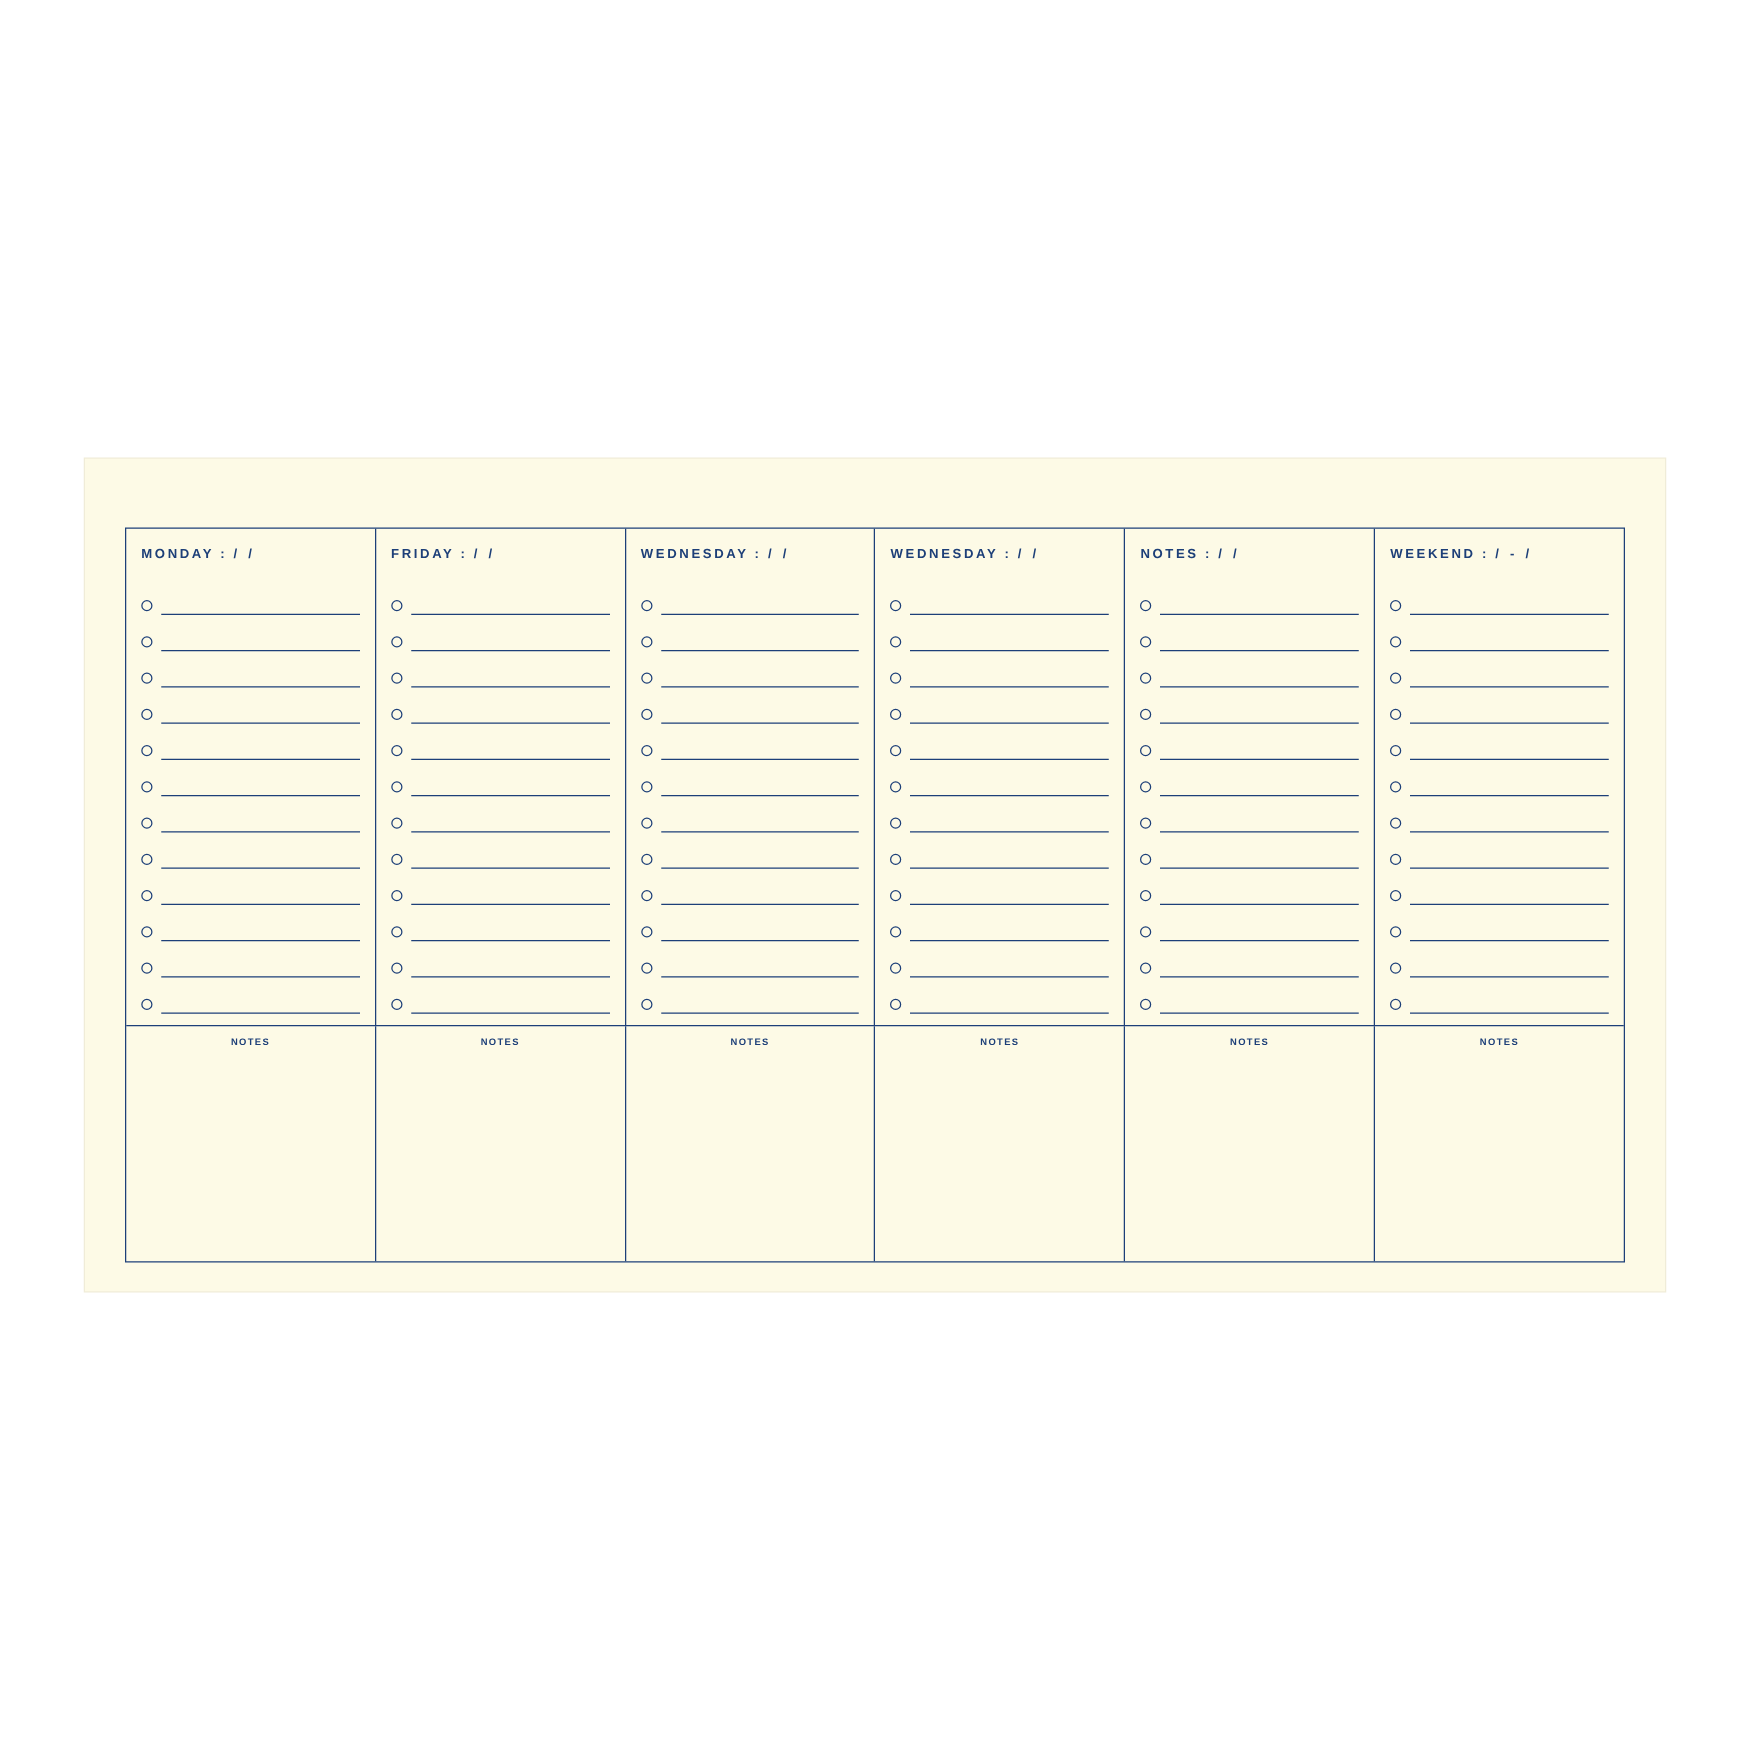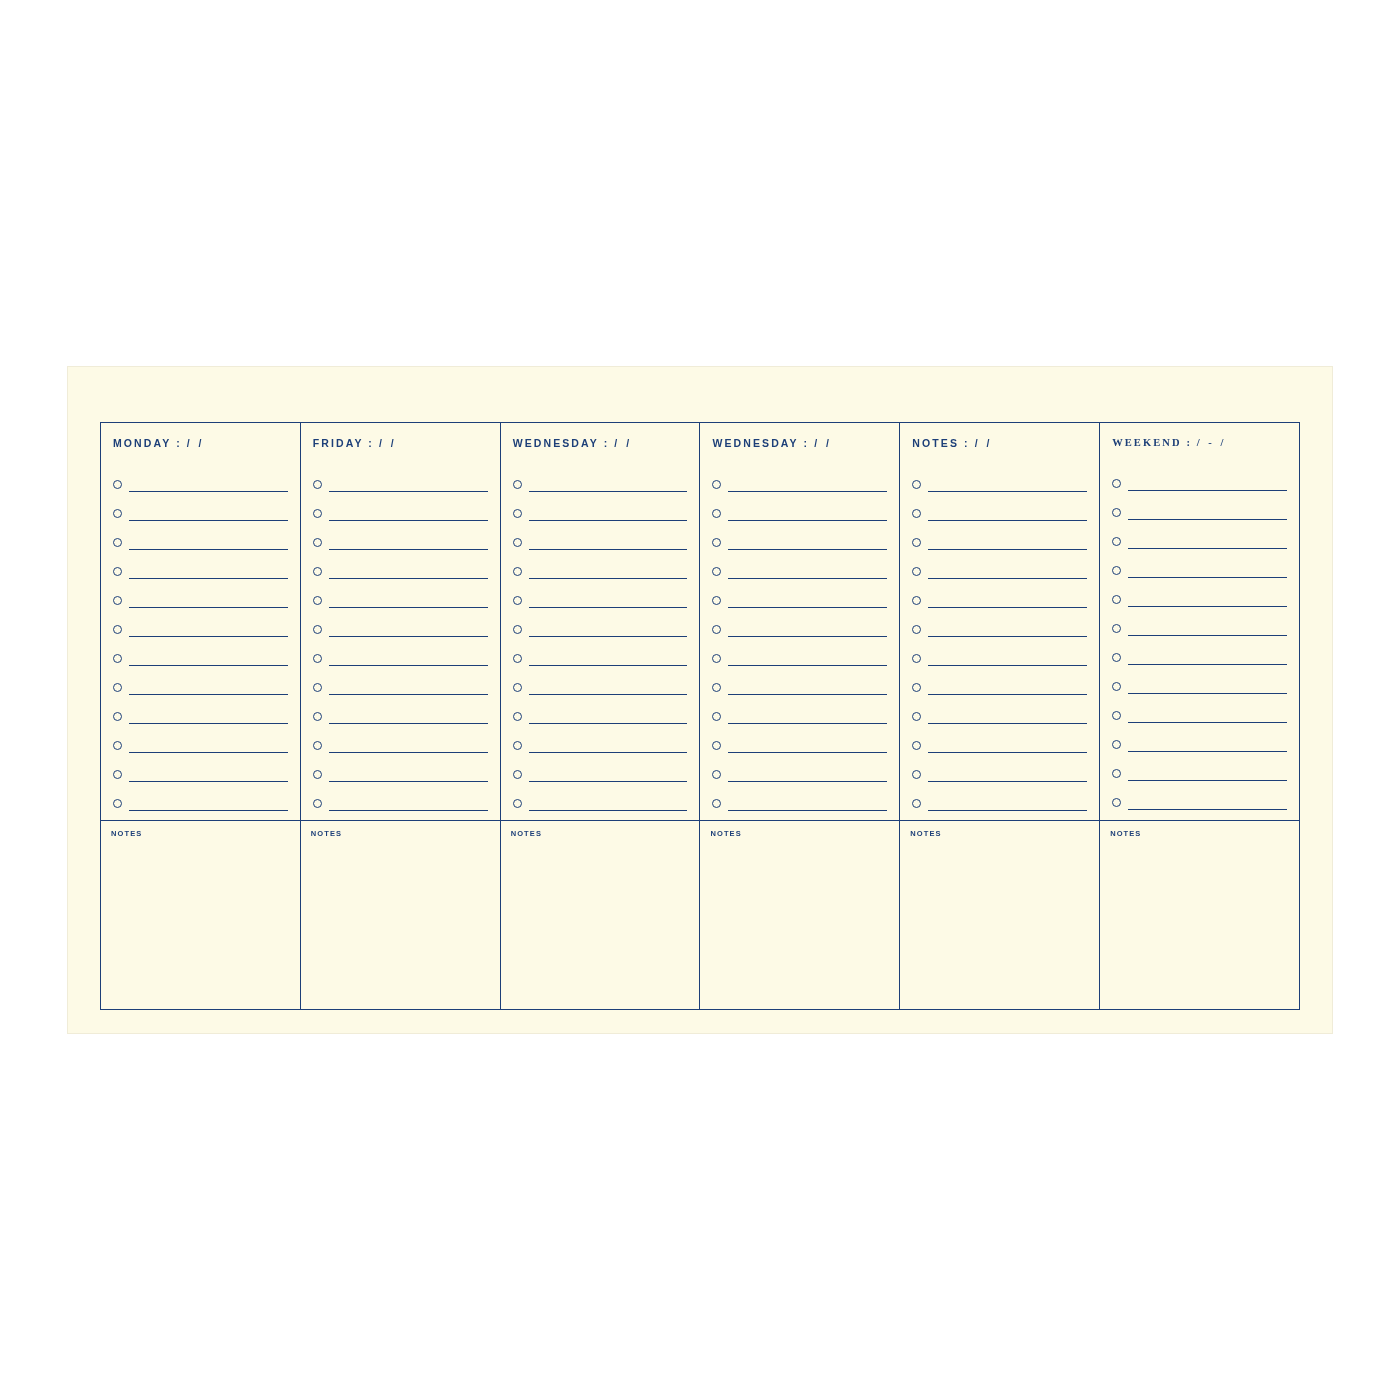--- a/index.html
+++ b/index.html
@@ -41,21 +41,21 @@
   }
 
   .day-col {
     flex: 1 1 0;
     border-right: 1px solid #1d3f78;
     box-sizing: border-box;
     padding: 14px 12px 0 12px;
     position: relative;
     min-width: 0;
   }
-  .day-col:last-child { border-right: none; font-family: Liberation Serif, serif; }
+  .day-col:last-child { border-right: none; }
 
   .day-header {
     font-size: 10.5px;
     letter-spacing: 2.1px;
     color: #1d3f78;
     font-weight: 700;
     white-space: nowrap;
     margin-bottom: 14px;
   }
   .day-header .dateslot {
@@ -88,20 +88,21 @@
   .rule {
     flex: 1 1 auto;
     border-bottom: 1px solid #1d3f78;
     margin-left: 7px;
     height: 14px;
   }
 
   #notes-row {
     display: flex;
     flex: 1 1 auto;
+    text-align: center;
   }
 
   .notes-col {
     flex: 1 1 0;
     border-right: 1px solid #1d3f78;
     box-sizing: border-box;
     padding: 8px 10px;
     min-width: 0;
   }
   .notes-col:last-child { border-right: none; }

